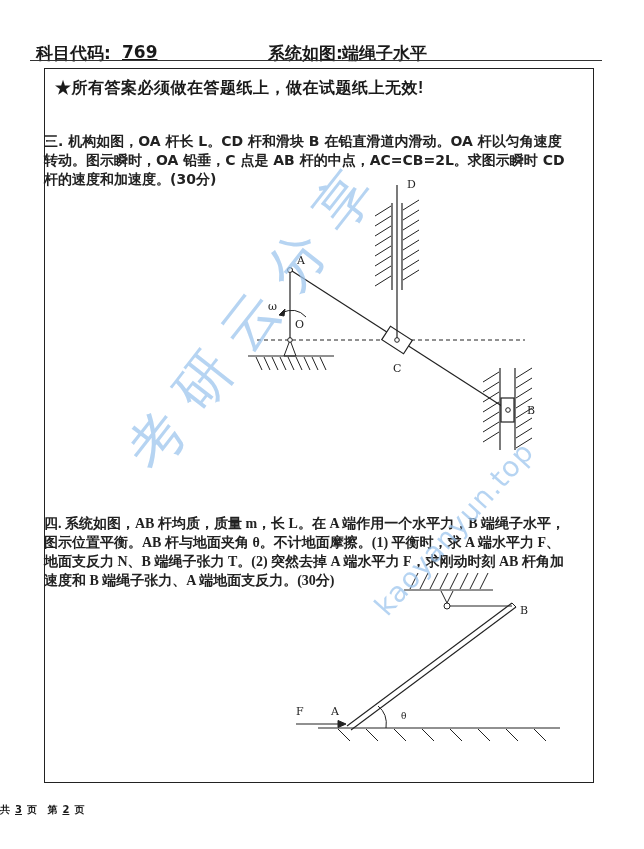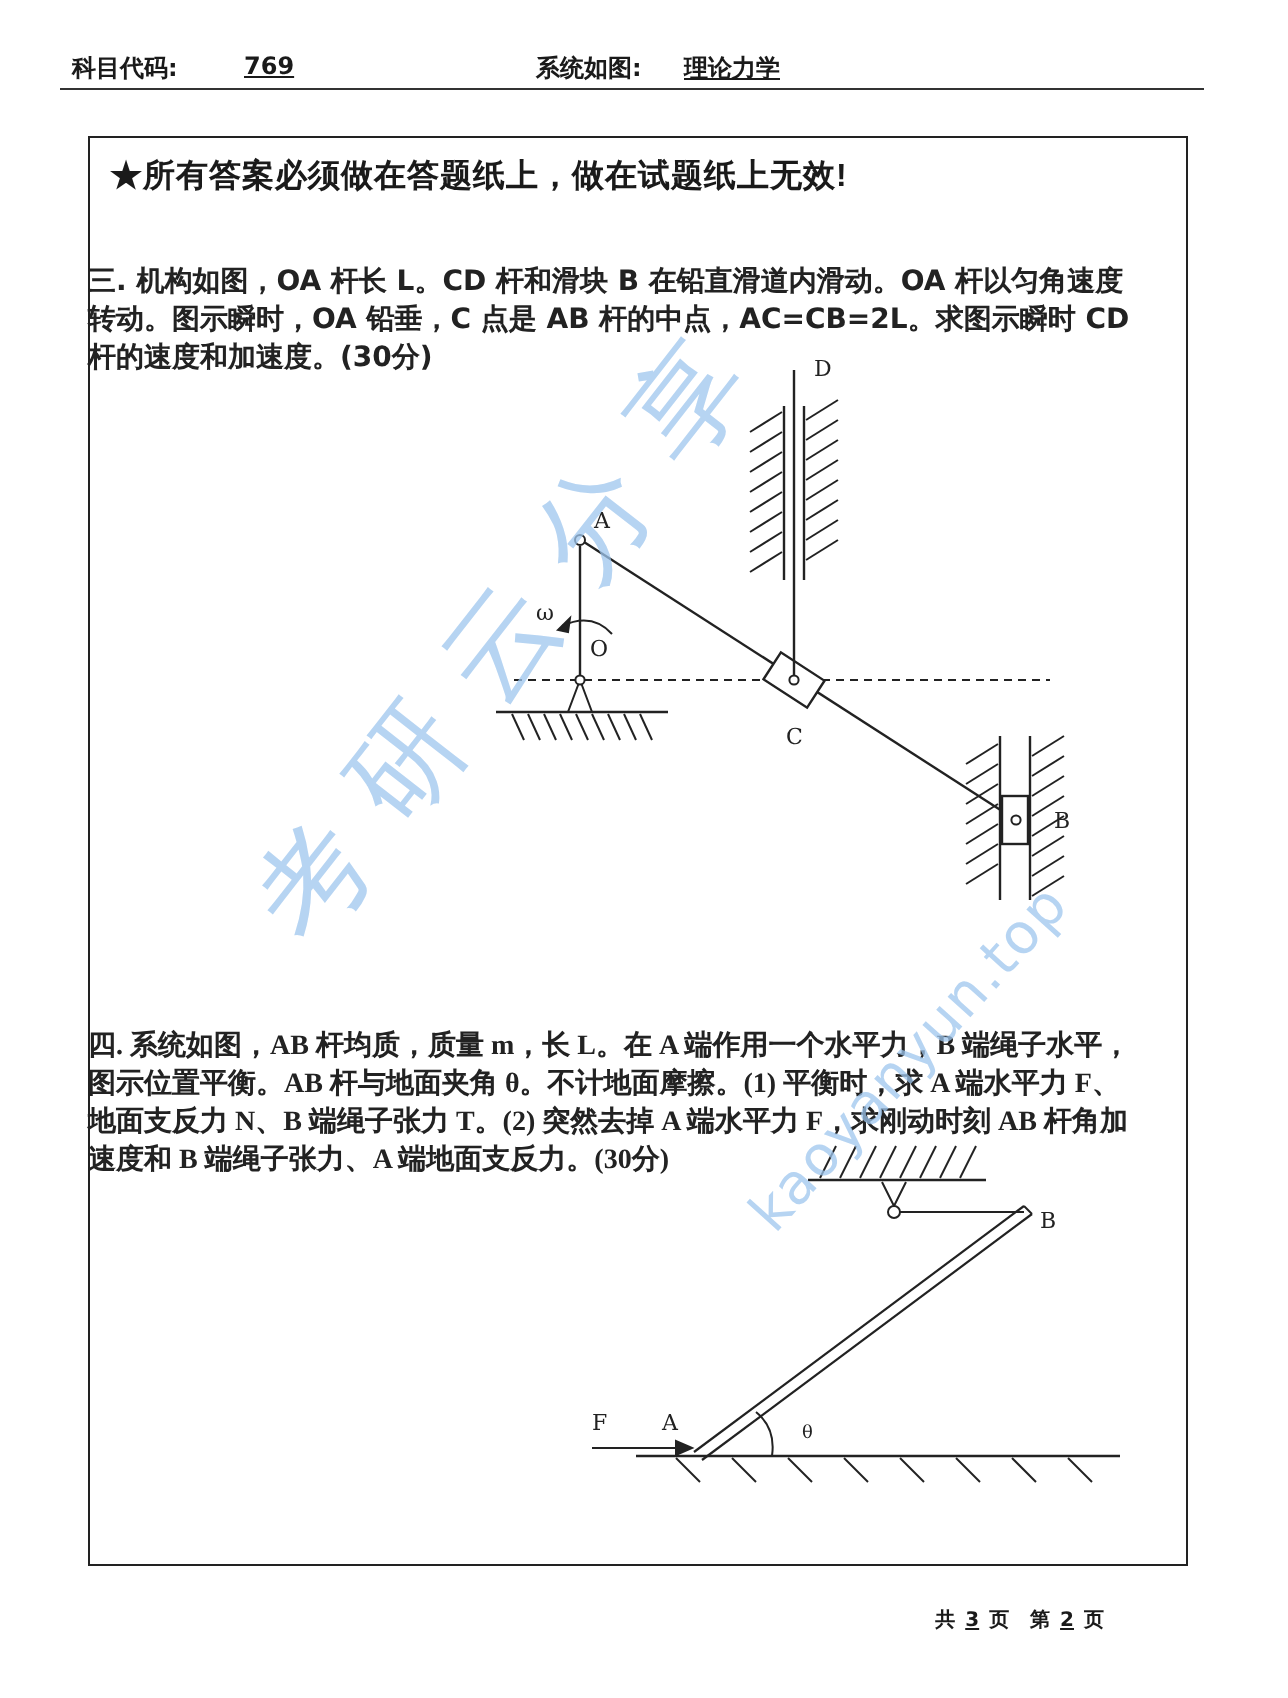--- a/index.html
+++ b/index.html
@@ -1,41 +1,41 @@
 <!DOCTYPE html>
 <html><head>
 <meta charset="utf-8">
 <style>
   html, body { margin: 0; padding: 0; background: #ffffff; }
   body { width: 644px; height: 849px; position: relative; overflow: hidden; font-family: "DejaVu Serif", "Liberation Serif", serif; color: #1a1a1a; }
-  .header { position: absolute; left: 30px; top: 24px; width: 572px; height: 20px; font-size: 12px; font-weight: bold; font-family: "DejaVu Sans", sans-serif; }
+  .header { position: absolute; left: 30px; top: 40px; width: 572px; height: 20px; font-size: 17px; font-weight: bold; font-family: "DejaVu Sans", sans-serif; }
   .header .rule { position: absolute; left: 0; right: 0; top: 20px; border-top: 1.5px solid #333; }
   .hdr-label { position: absolute; top: 2px; }
   .hdr-value { position: absolute; top: 2px; text-decoration: underline; font-weight: bold; }
   .frame { position: absolute; left: 44px; top: 68px; width: 550px; height: 715px; border: 1.5px solid #222; box-sizing: border-box; }
   .notice { position: absolute; left: 55px; top: 78px; font-size: 16px; font-weight: bold; letter-spacing: 0.5px; font-family: Liberation Sans, sans-serif; }
   .q-text { position: absolute; left: 44px; width: 528px; font-size: 14px; line-height: 19px; font-family: "DejaVu Sans", sans-serif; font-weight: bold; color: #222; margin-top: 28px; }
   .q3 { top: 104px; }
   .q4 { top: 486px; font-family: Liberation Serif, serif; }
   .diagram { position: absolute; left: 0; top: 0; }
   .fig-label { font-family: "DejaVu Serif", serif; font-size: 11px; fill: #222; }
-  .footer { position: absolute; top: 803px; left: 0; width: 552px; text-align: right; font-size: 10px; font-weight: bold; font-family: "DejaVu Sans", sans-serif; }
+  .footer { position: absolute; top: 803px; left: 0; width: 552px; text-align: left; font-size: 10px; font-weight: bold; font-family: "DejaVu Sans", sans-serif; }
   .footer .num { text-decoration: underline; padding: 0 5px; }
   .watermark { position: absolute; font-family: "DejaVu Sans", sans-serif; color: #9ec6ee; opacity: 0.75; pointer-events: none; white-space: nowrap; }
   .wm-cn { font-size: 56px; left: 110px; top: 440px; transform: rotate(-52deg); transform-origin: left top; letter-spacing: 20px; font-family: "DejaVu Serif", serif; }
   .wm-url { font-size: 28px; left: 368px; top: 600px; transform: rotate(-48deg); transform-origin: left top; letter-spacing: 1px; }
 </style>
 </head>
 <body>
 
 <div class="header">
   <span class="hdr-label" style="left:6px">科目代码:</span>
   <span class="hdr-value" style="left:92px">769</span>
   <span class="hdr-label" style="left:238px">系统如图:</span>
-  <span class="hdr-value" style="left:312px">理论力学</span>
+  <span class="hdr-value" style="left:312px">端绳子水平</span>
   <div class="rule"></div>
 </div>
 
 <div class="frame"></div>
 
 <div class="notice">★所有答案必须做在答题纸上，做在试题纸上无效!</div>
 
 <div class="q-text q3">三. 机构如图，OA 杆长 L。CD 杆和滑块 B 在铅直滑道内滑动。OA 杆以匀角速度转动。图示瞬时，OA 铅垂，C 点是 AB 杆的中点，AC=CB=2L。求图示瞬时 CD 杆的速度和加速度。(30分)</div>
 
 <div class="q-text q4">四. 系统如图，AB 杆均质，质量 m，长 L。在 A 端作用一个水平力，B 端绳子水平，图示位置平衡。AB 杆与地面夹角 θ。不计地面摩擦。(1) 平衡时，求 A 端水平力 F、地面支反力 N、B 端绳子张力 T。(2) 突然去掉 A 端水平力 F，求刚动时刻 AB 杆角加速度和 B 端绳子张力、A 端地面支反力。(30分)</div>

